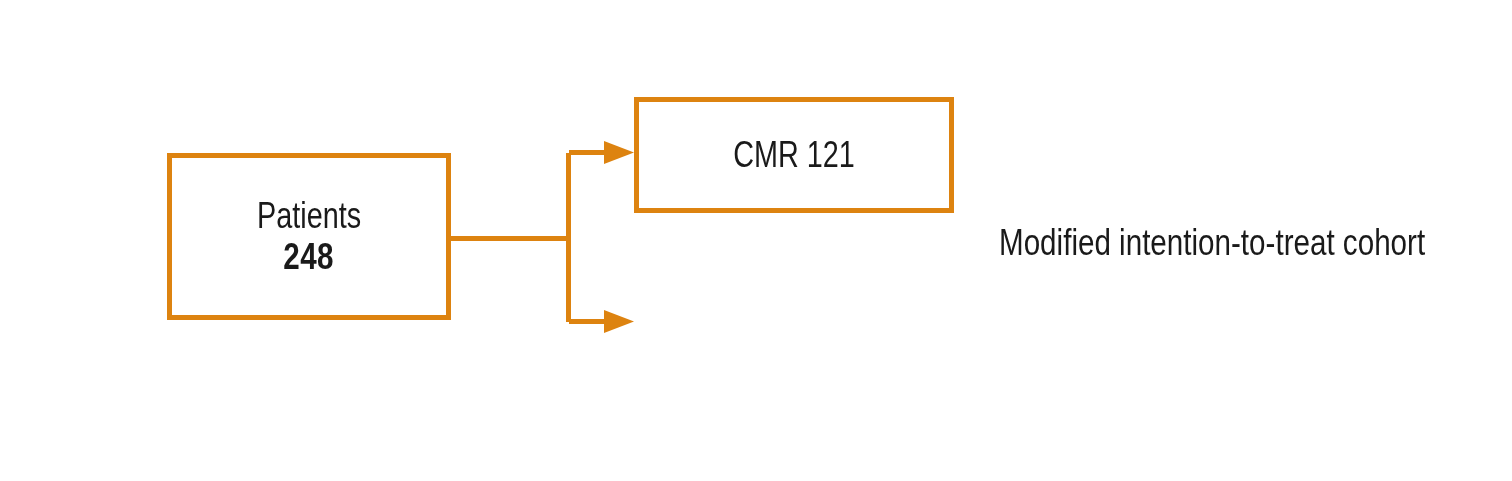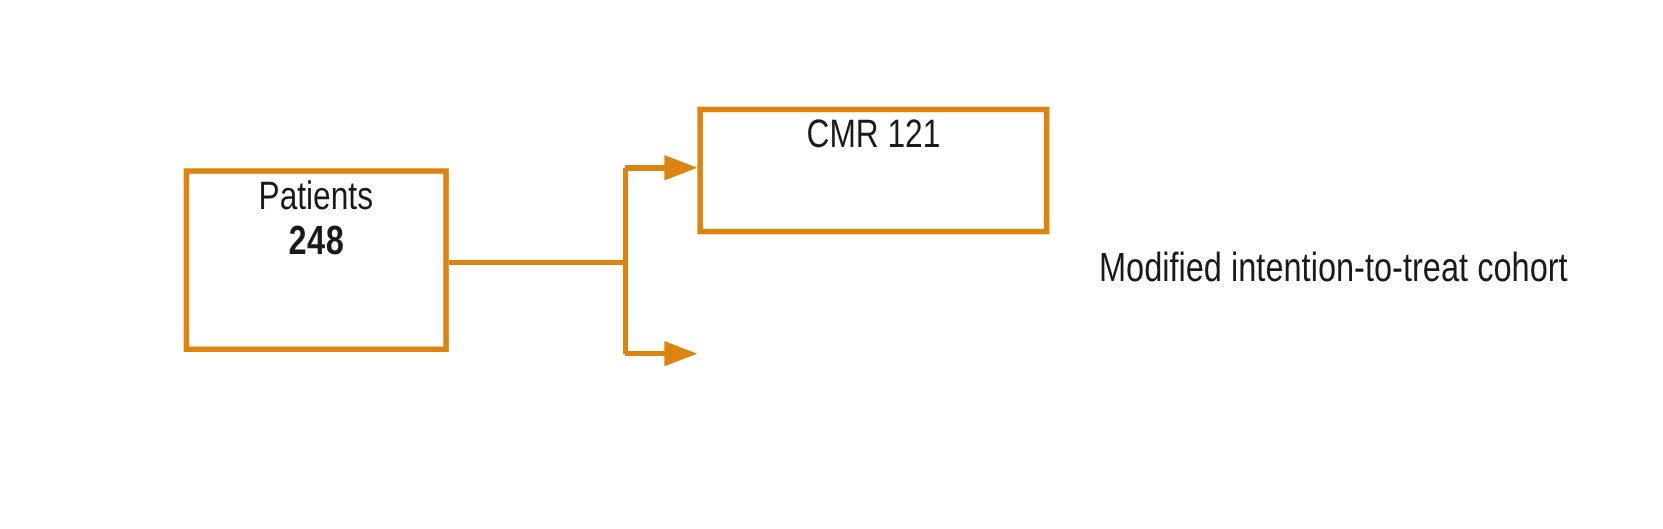--- a/index.html
+++ b/index.html
@@ -16,35 +16,35 @@
     font-family: "Liberation Sans", "DejaVu Sans", sans-serif;
   }
   .node-box {
     position: absolute;
     box-sizing: border-box;
     background: #ffffff;
     border-style: solid;
     display: flex;
     flex-direction: column;
     align-items: center;
-    justify-content: flex-start;
+    justify-content: center;
     line-height: 1.12;
     color: #1a1a1a;
   }
   
   .cond {
     display: block;
     transform: scaleX(0.80);
     transform-origin: center center;
     white-space: nowrap;
   }
   #patients-box {
     left: 167px;
     top: 153px;
-    width: 241px;
+    width: 284px;
     height: 167px;
     border-width: 5px;
   }
   #patients-box .line1 {
     font-size: 36px;
     font-weight: 400;
   }
   #patients-box .line2 {
     font-size: 37px;
     font-weight: 700;

